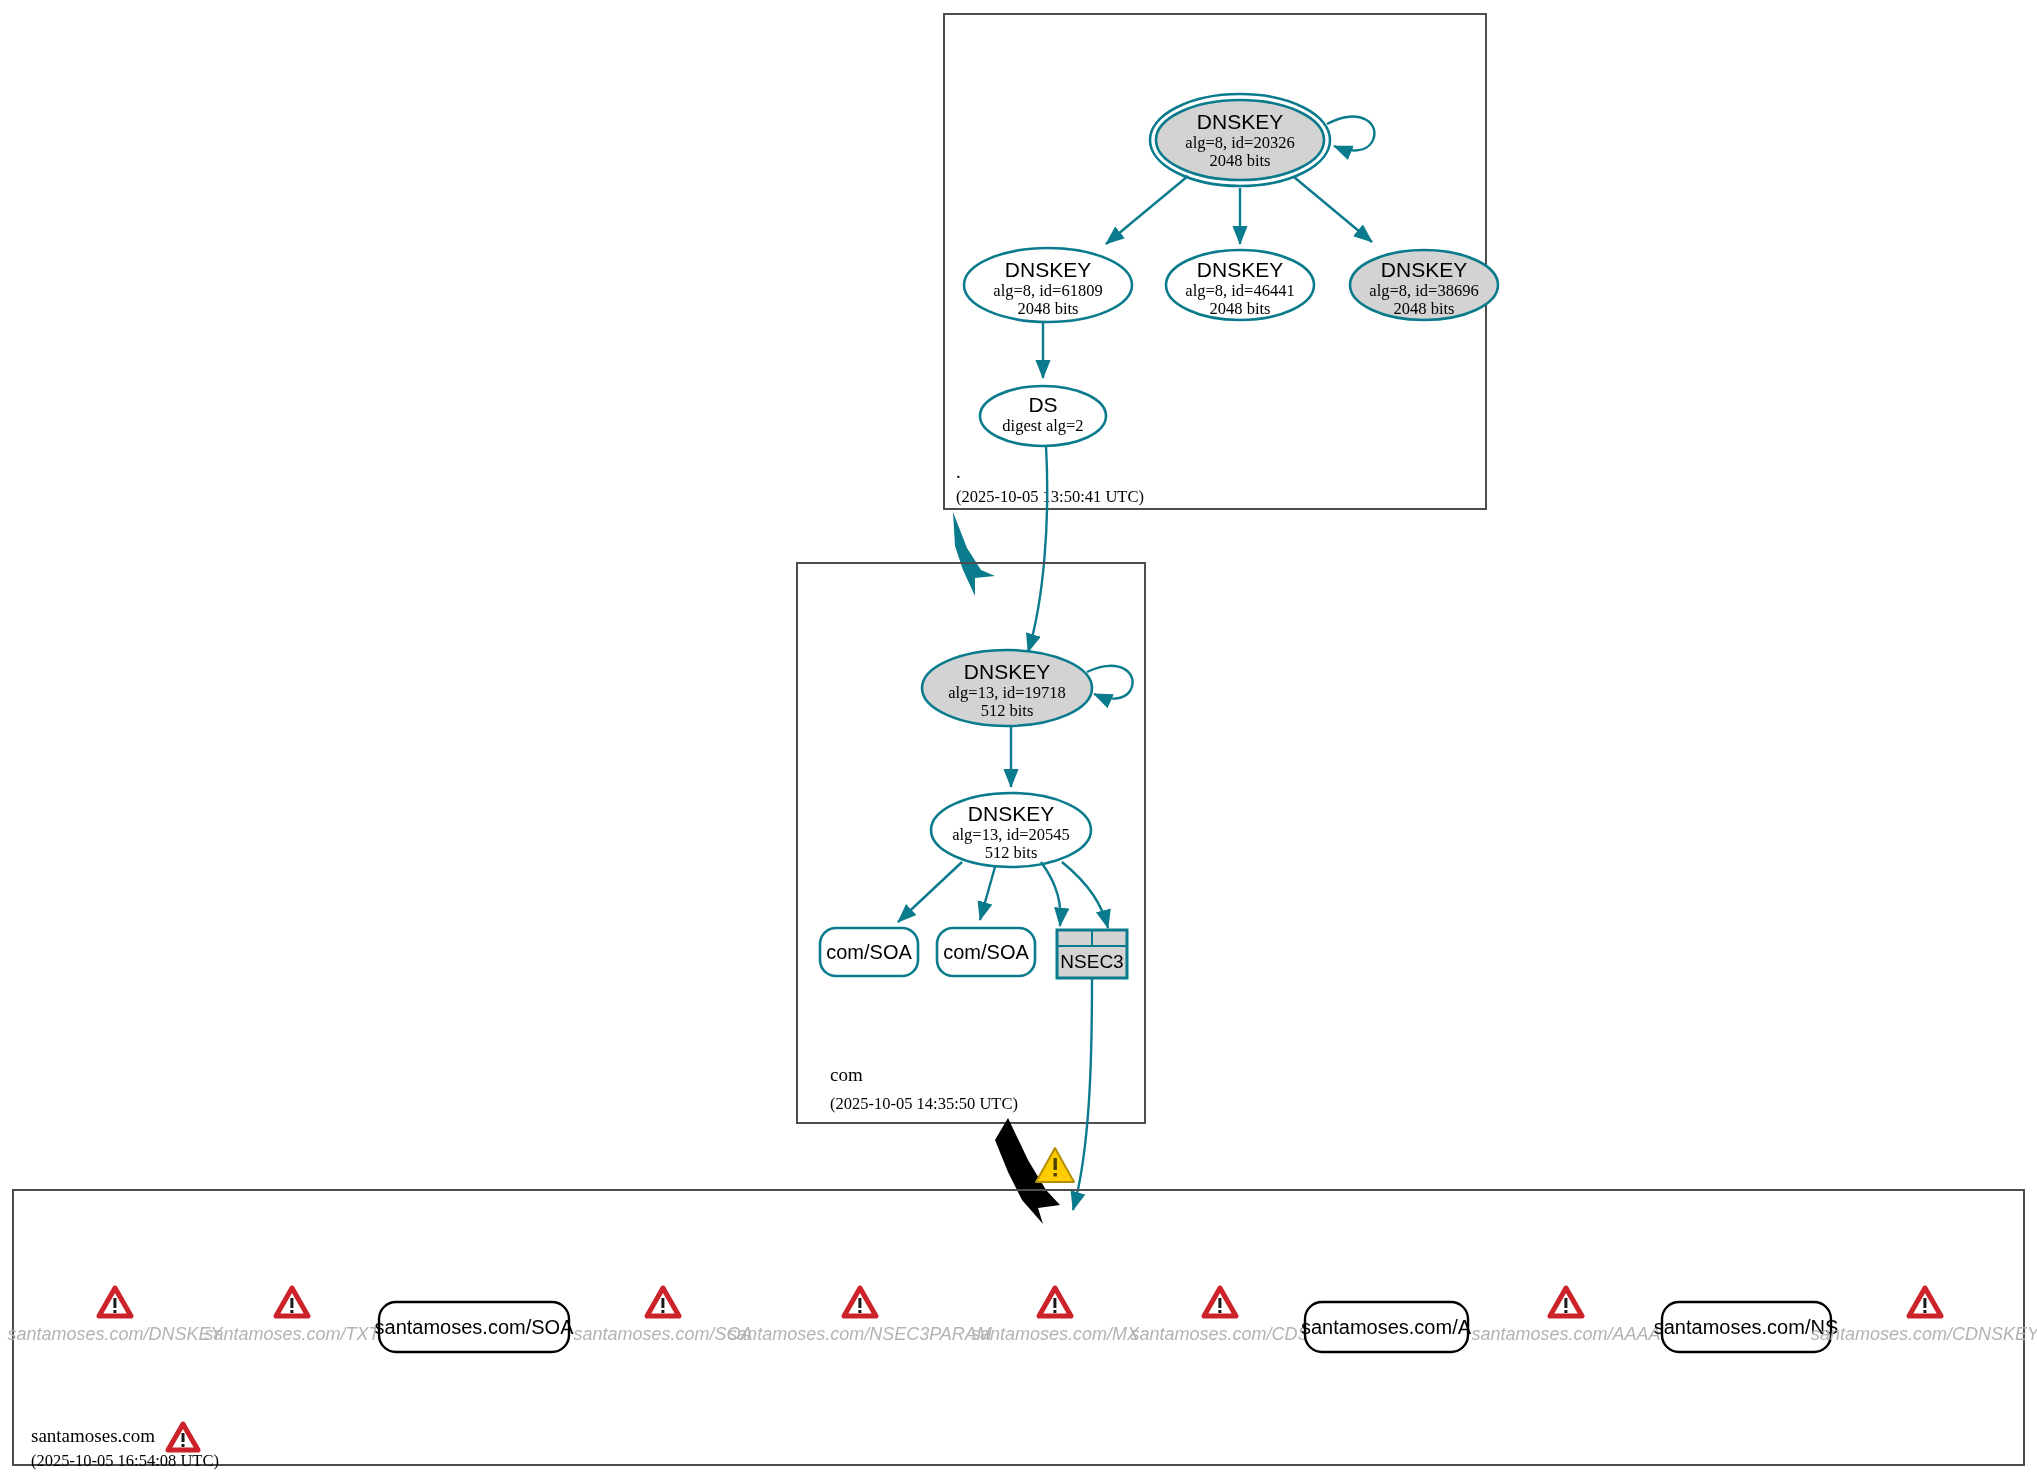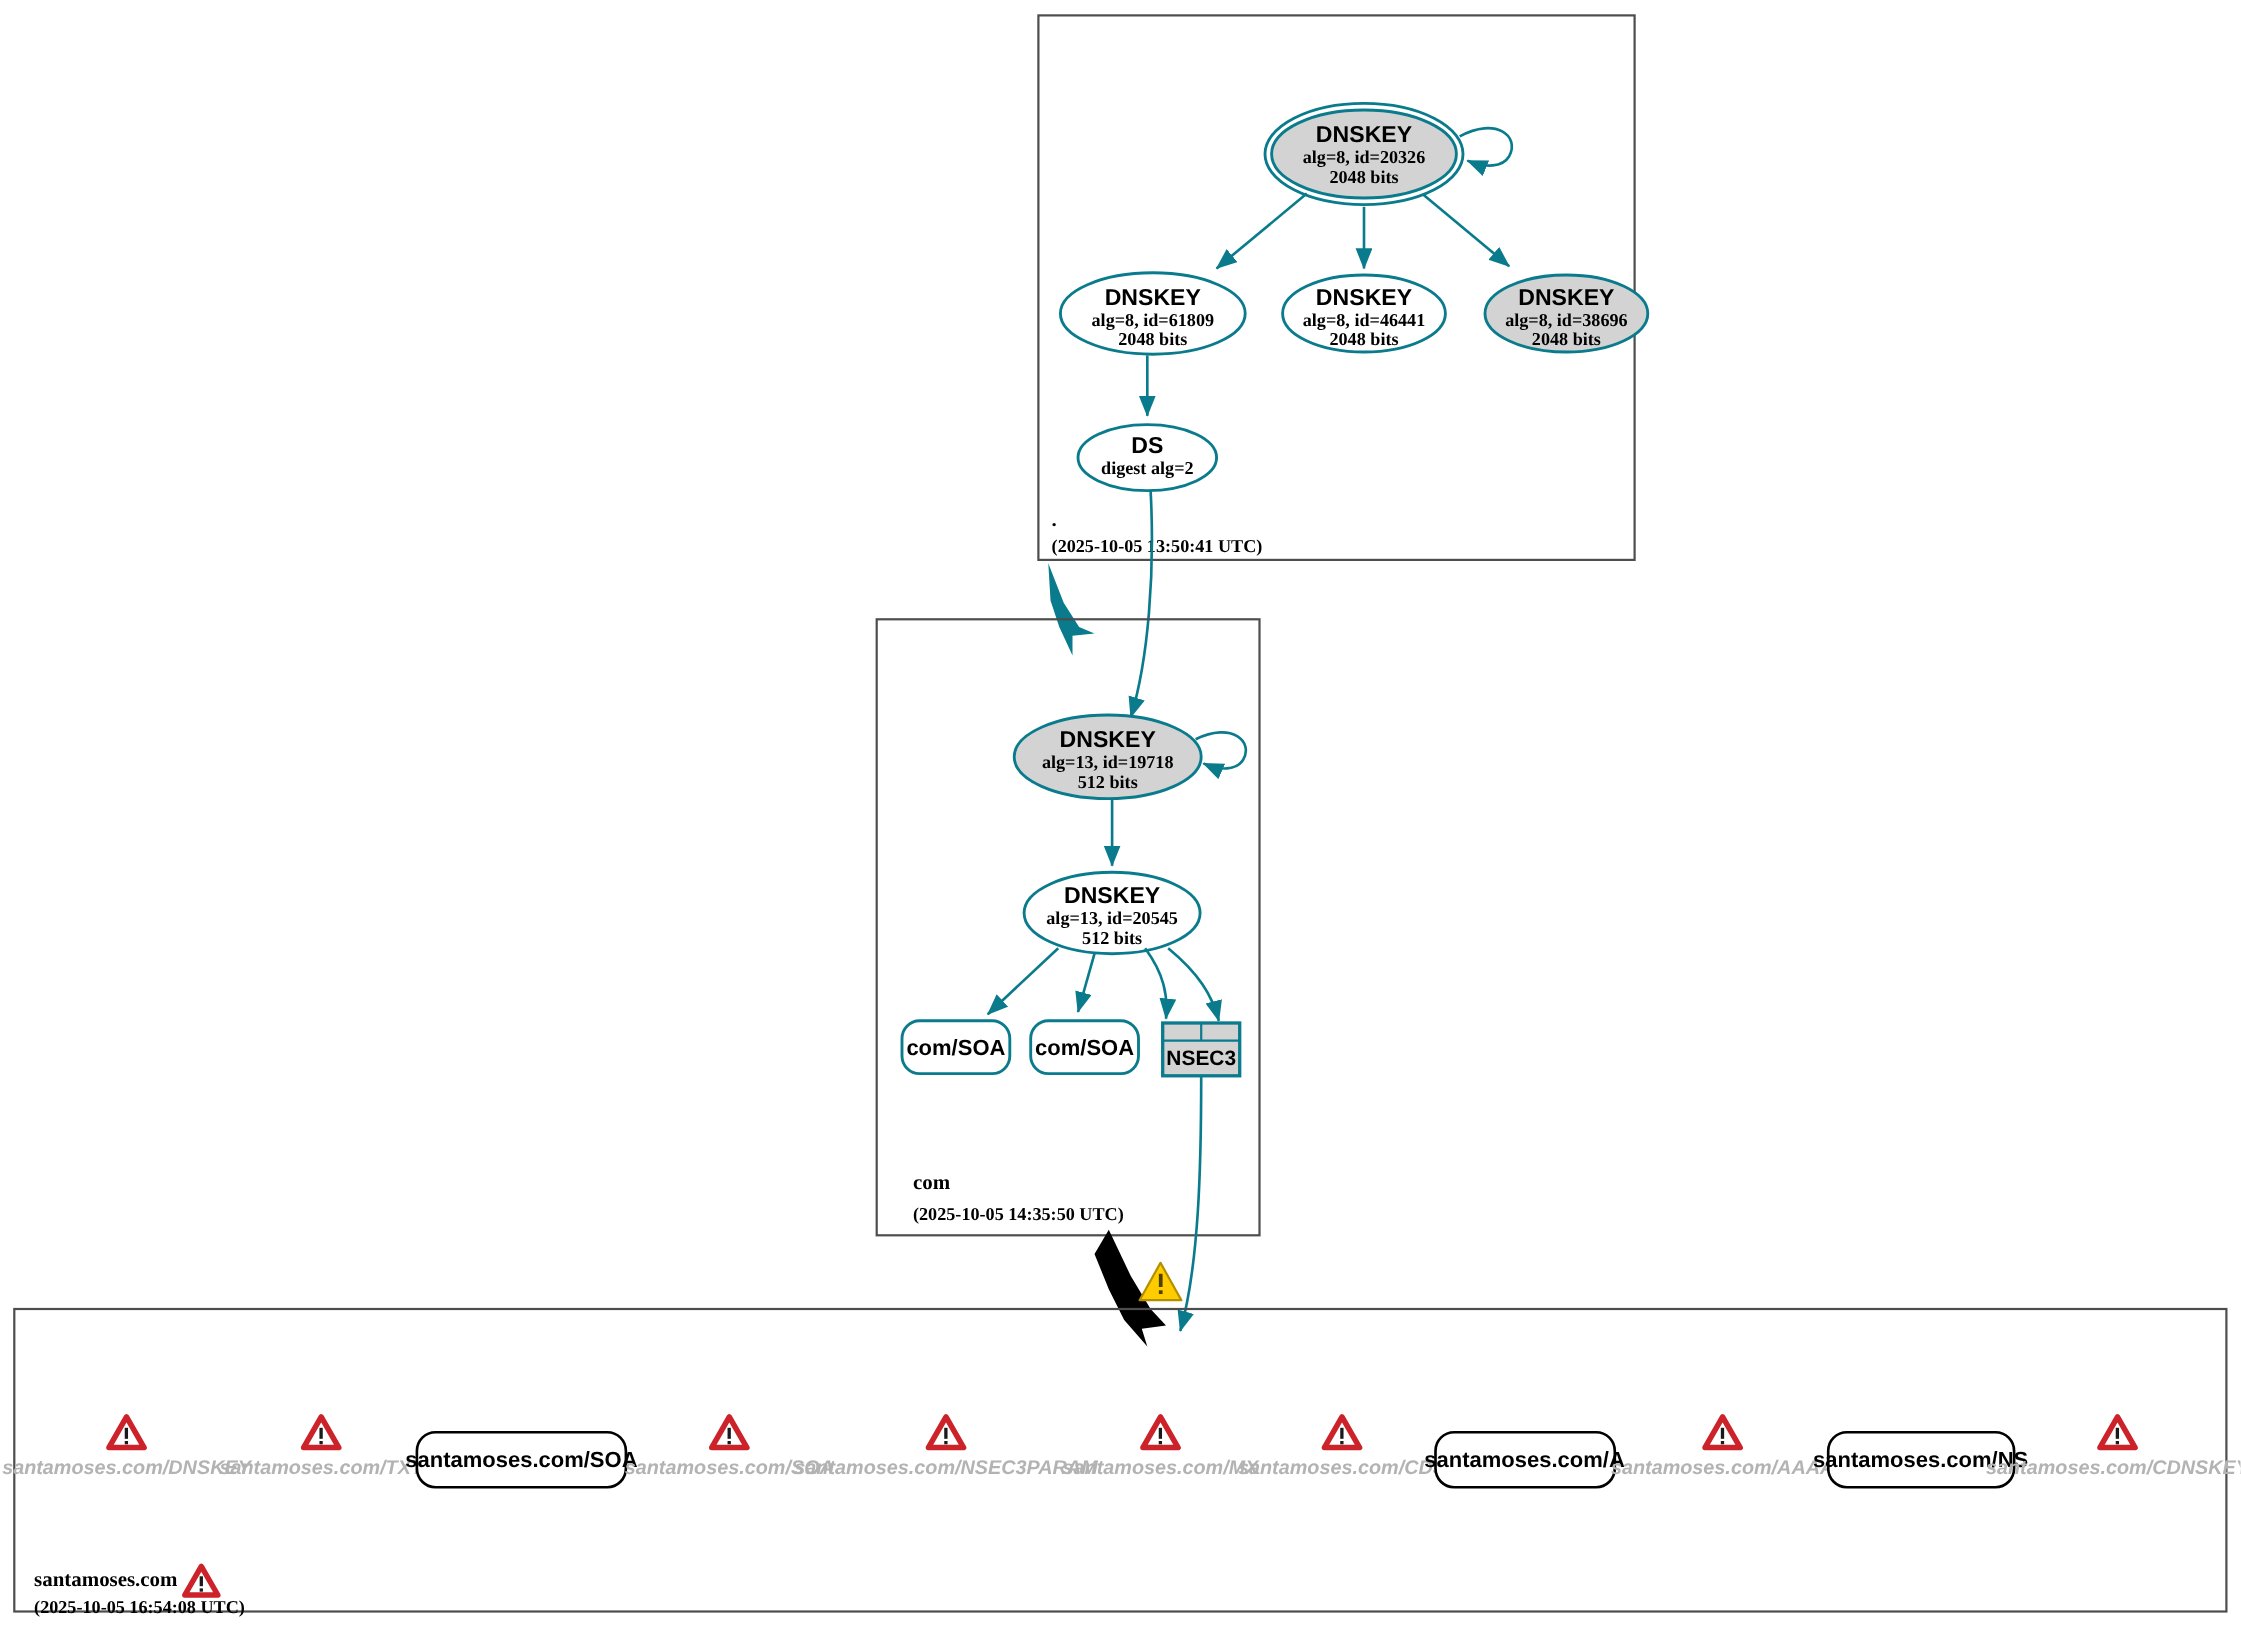--- a/index.html
+++ b/index.html
@@ -7,21 +7,20 @@
     padding: 0;
     background: #ffffff;
   }
   #canvas {
     position: relative;
     width: 2037px;
     height: 1477px;
     background: #ffffff;
     font-family: "Liberation Serif", serif;
     overflow: hidden;
-    font-weight: bold;
   }
   svg.graph {
     position: absolute;
     left: 0;
     top: 0;
     width: 2037px;
     height: 1477px;
   }
   .zone-box {
     fill: none;

